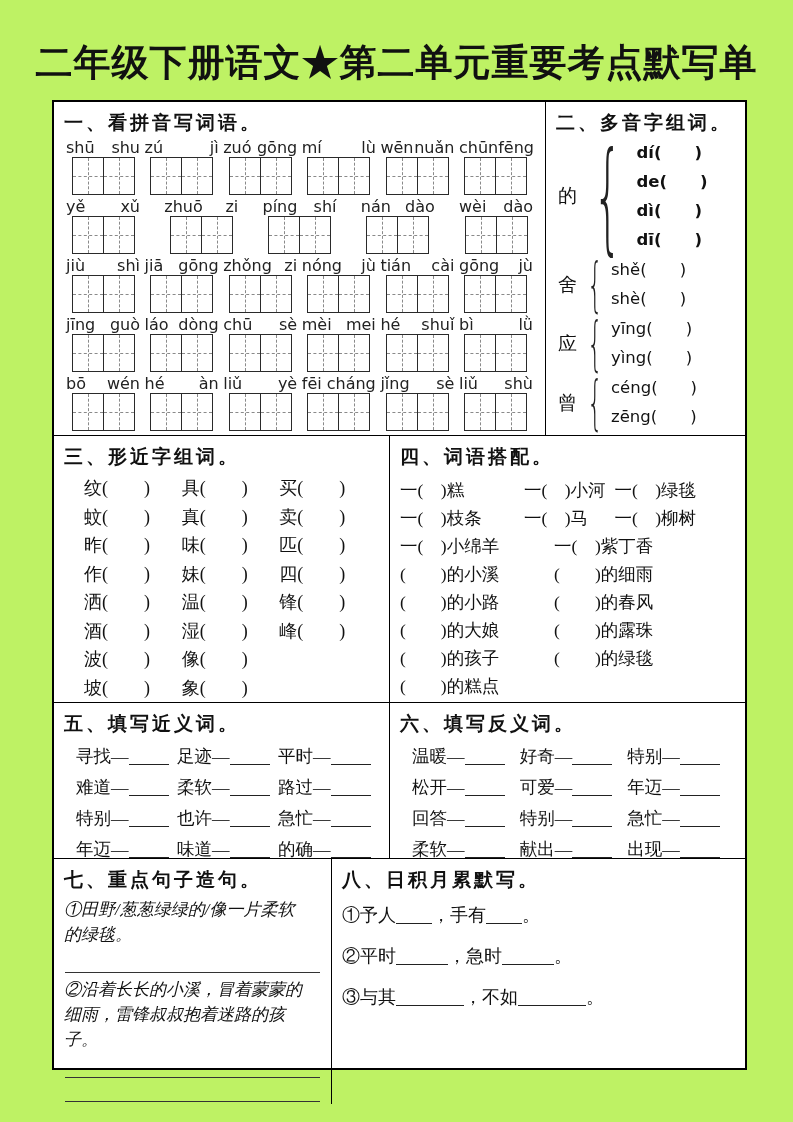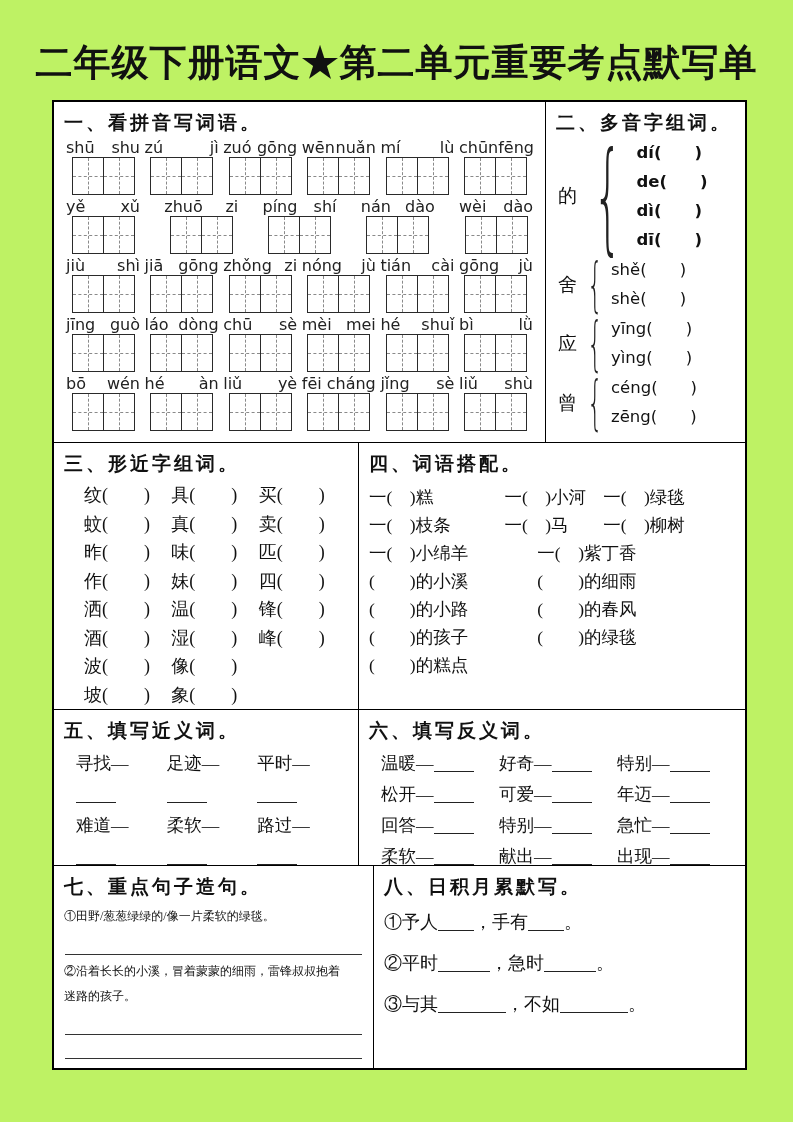--- a/index.html
+++ b/index.html
@@ -8,22 +8,22 @@
   .main-title{margin:0;padding-top:38px;text-align:center;font-size:37px;font-weight:bold;letter-spacing:1px;}
   .sheet{position:absolute;left:52px;top:100px;width:695px;height:970px;border:2px solid #000;box-sizing:border-box;display:flex;flex-direction:column;background:#fff;}
   .trow{display:flex;border-bottom:1.5px solid #000;box-sizing:border-box;}
   .trow:last-child{border-bottom:none;flex:1;}
   .r1{height:341px;}
   .r2{height:267px;}
   .r3{height:156px;}
   .cell{box-sizing:border-box;height:100%;overflow:hidden;}
   .cell-l{border-right:1.5px solid #000;}
   .r1 .cell-l{width:492px;}
-  .r2 .cell-l,.r3 .cell-l{width:305px;}
-  .r4 .cell-l{width:320px;}
+  .r2 .cell-l,.r3 .cell-l{width:336px;}
+  .r4 .cell-l{width:278px;}
   .cell-r{flex:1;}
   .sec{padding:5px 10px 2px 10px;box-sizing:border-box;height:100%;}
   .sec-title{font-size:19px;font-weight:600;letter-spacing:3px;margin:3px 0 2px 0;}
   
   .py-row{display:flex;justify-content:space-between;margin-top:3px;padding:0 2px;}
   .pw{display:flex;flex-direction:column;align-items:center;}
   .py{display:flex;justify-content:space-between;width:74px;font-family:"DejaVu Sans",sans-serif;font-size:16px;line-height:17px;color:#222;}
   .tzg{display:flex;border:1.5px solid #2a2a2a;margin-top:1px;background:#fff;}
   .tzg-cell{position:relative;width:30px;height:36px;}
   .tzg-cell:first-child{border-right:1px solid #2a2a2a;}
@@ -42,21 +42,21 @@
   .s3-grid{display:grid;grid-template-columns:1fr 1fr 1fr;font-size:18px;line-height:28.5px;padding:2px 2px 0 20px;}
   
   .s4-rows{padding-top:4px;}
   .s4-row{display:grid;font-size:17.5px;line-height:28px;}
   .cols3{grid-template-columns:37% 27% 36%;}
   .cols2{grid-template-columns:46% 54%;}
   
   .syn-grid{display:grid;grid-template-columns:1fr 1fr 1fr;font-size:17.5px;line-height:31px;padding-top:2px;margin-left:12px;}
   .blank{display:inline-block;width:40px;height:16px;border-bottom:1.5px solid #222;vertical-align:-3px;}
   
-  .s7-p{font-size:12px;line-height:25px;margin:4px 16px 2px 0;}
+  .s7-p{font-size:17px;line-height:25px;margin:4px 16px 2px 0;font-style:italic;}
   .answer-line{border-bottom:1.2px solid #333;height:23px;margin:0 1px;}
   
   .s8-line{font-size:18px;line-height:41px;white-space:nowrap;}
   .blank-s{display:inline-block;width:36px;height:16px;border-bottom:1.5px solid #222;vertical-align:-3px;}
   .blank-m{display:inline-block;width:52px;height:16px;border-bottom:1.5px solid #222;vertical-align:-3px;}
   .blank-l{display:inline-block;width:68px;height:16px;border-bottom:1.5px solid #222;vertical-align:-3px;}
 </style>
 </head>
 <body>
 
@@ -99,33 +99,33 @@
                   <span>gōng</span>
                 </div>
                 <div class="tzg">
                   <div class="tzg-cell"></div>
                   <div class="tzg-cell"></div>
                 </div>
               </div>
 
               <div class="pw">
                 <div class="py">
+                  <span>mí</span>
+                  <span>lù</span>
+                </div>
+                <div class="tzg">
+                  <div class="tzg-cell"></div>
+                  <div class="tzg-cell"></div>
+                </div>
+              </div>
+
+              <div class="pw">
+                <div class="py">
                   <span>wēn</span>
                   <span>nuǎn</span>
-                </div>
-                <div class="tzg">
-                  <div class="tzg-cell"></div>
-                  <div class="tzg-cell"></div>
-                </div>
-              </div>
-
-              <div class="pw">
-                <div class="py">
-                  <span>mí</span>
-                  <span>lù</span>
                 </div>
                 <div class="tzg">
                   <div class="tzg-cell"></div>
                   <div class="tzg-cell"></div>
                 </div>
               </div>
 
               <div class="pw">
                 <div class="py">
                   <span>chūn</span>
@@ -505,20 +505,25 @@
             <span>(　　)的小溪</span>
                 <span>(　　)的细雨</span>
               </div>
             <div class="s4-row cols2">
 
             <span>(　　)的小路</span>
                 <span>(　　)的春风</span>
               </div>
             <div class="s4-row cols2">
 
+            <span>(　　)的大娘</span>
+                <span>(　　)的露珠</span>
+              </div>
+            <div class="s4-row cols2">
+
             <span>(　　)的孩子</span>
                 <span>(　　)的绿毯</span>
               </div>
             <div class="s4-row cols2">
 
             <span>(　　)的糕点</span>
               </div>
           </div>
         </div>
       </div>

